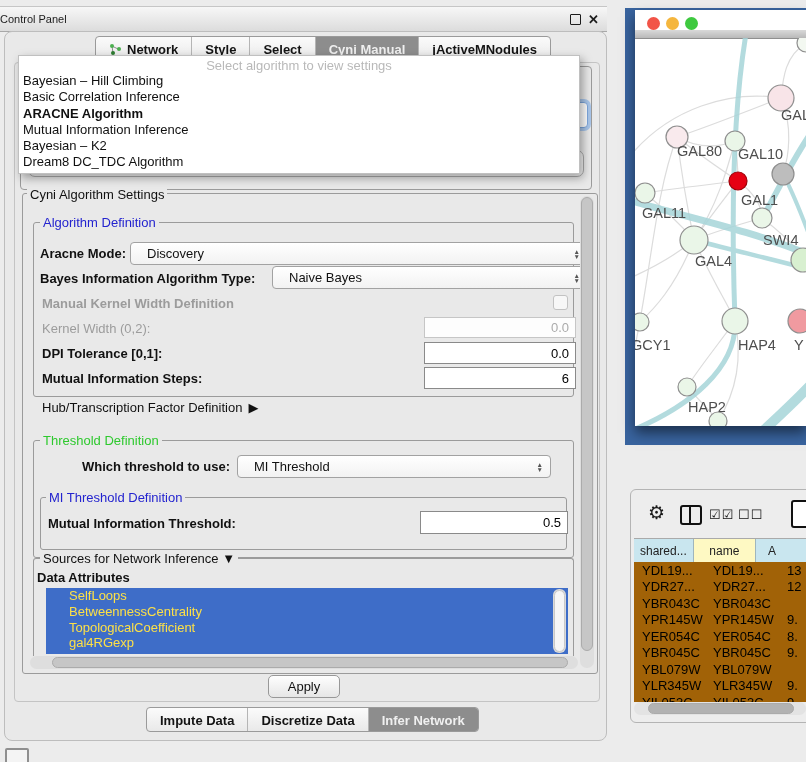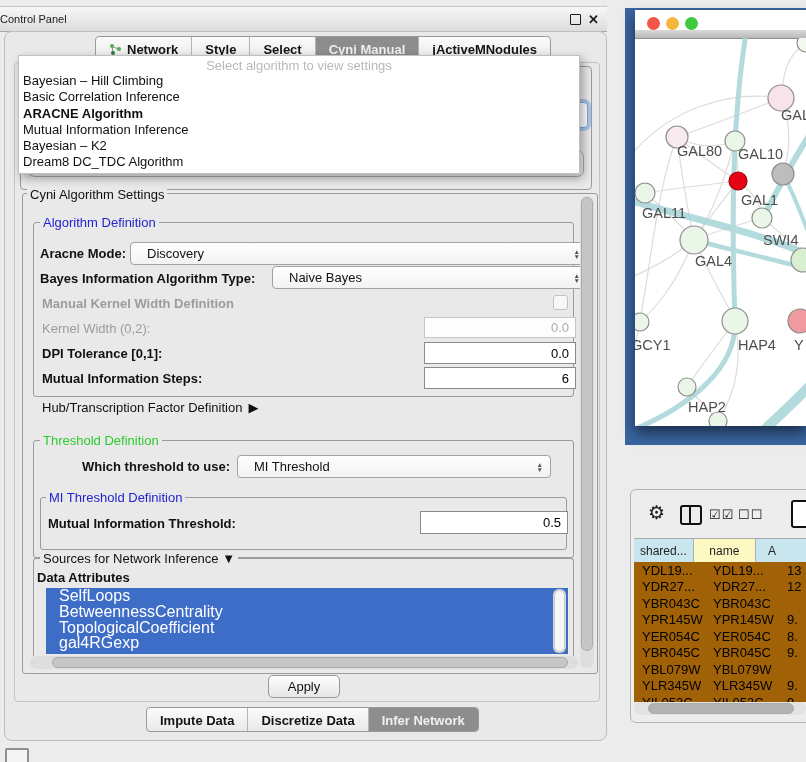--- a/index.html
+++ b/index.html
@@ -32,21 +32,21 @@
   .blue{color:#2323cf}.green{color:#2ec92e}
   
   .combo{display:flex;align-items:center;background:linear-gradient(#ffffff,#f2f2f2);border:1px solid #a2a2a2;border-radius:4px;font-size:13px;color:#111;padding-left:16px}
   .stepper{margin-left:auto;margin-right:7px;display:flex;flex-direction:column;color:#555;font-size:6.5px;line-height:5px}
   .field{display:flex;align-items:center;justify-content:flex-end;background:#fff;border:1px solid #8a8a8a;font-size:13px;color:#000;padding-right:6px}
   .field.dis{border-color:#c6c6c6;color:#ababab;background:#fdfdfd}
   .cb{width:13px;height:13px;border:1px solid #c2c2c2;border-radius:3px;background:#f7f7f7}
   .tri{display:inline-block;margin-left:6px;color:#111}
   
   .attr-list{left:46px;top:588px;width:522px;height:66px;background:#3e6dc8;overflow:hidden}
-  .attr-it{font-size:16px;color:#ffffff;padding-left:13px;height:15.8px;line-height:15.8px}
+  .attr-it{font-size:13px;color:#fde047;padding-left:23px;height:15.8px;line-height:15.8px}
   .sb-track{background:#dedede;border-radius:7px}
   .sb-thumb{background:#c6c6c6;border:1px solid #ababab;border-radius:6px}
   
   .btn{display:flex;align-items:center;justify-content:center;font-size:13px;color:#111;background:linear-gradient(#fefefe,#e6e6e6);border:1px solid #989898;border-radius:5px}
   
   .netframe{left:625px;top:8px;width:181px;height:437px;background:#39649f}
   .netwin{left:635px;top:10px;width:171px;height:416px;background:#fff;box-shadow:0 7px 12px rgba(0,0,0,.5);overflow:hidden}
   .mac{position:absolute;width:13px;height:13px;border-radius:50%;top:7px}
   .macstrip{position:absolute;left:0;top:20px;width:171px;height:8px;background:linear-gradient(#d9d9d9,#b9b9b9);border-bottom:1px solid #8f8f8f}
   svg text{font-family:"Liberation Sans",sans-serif;font-size:14.5px;fill:#4e4e4e}

